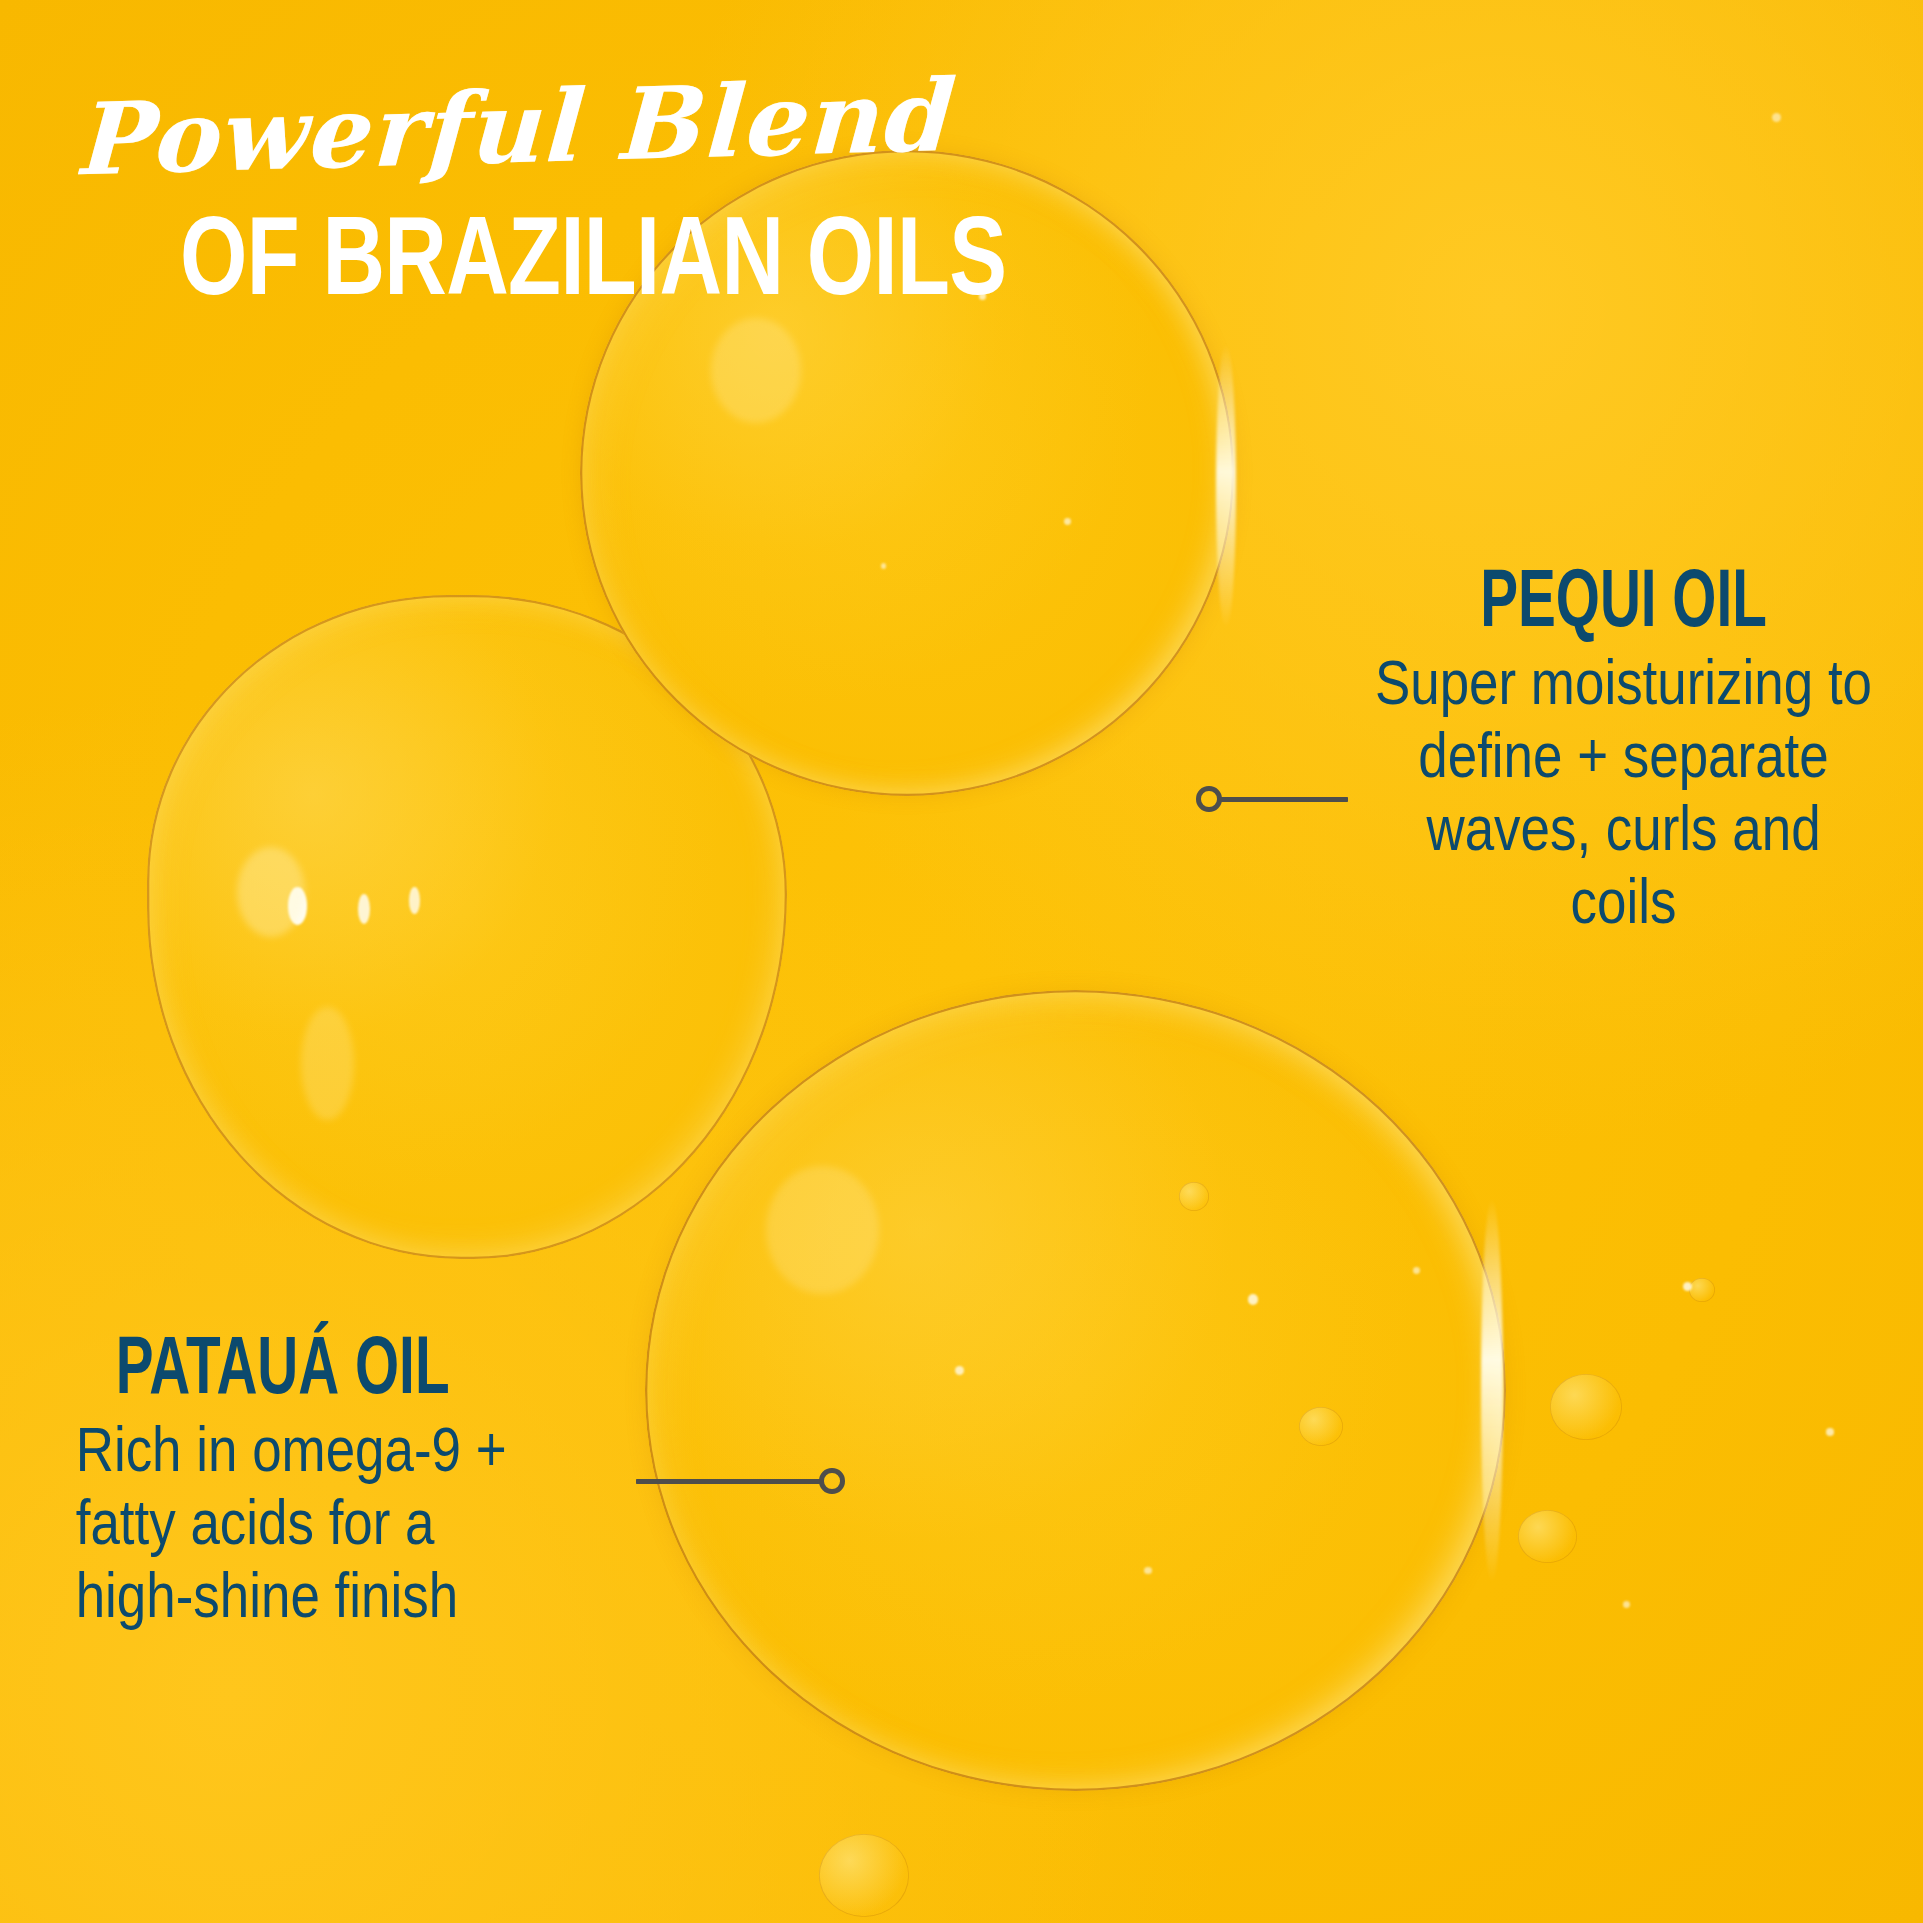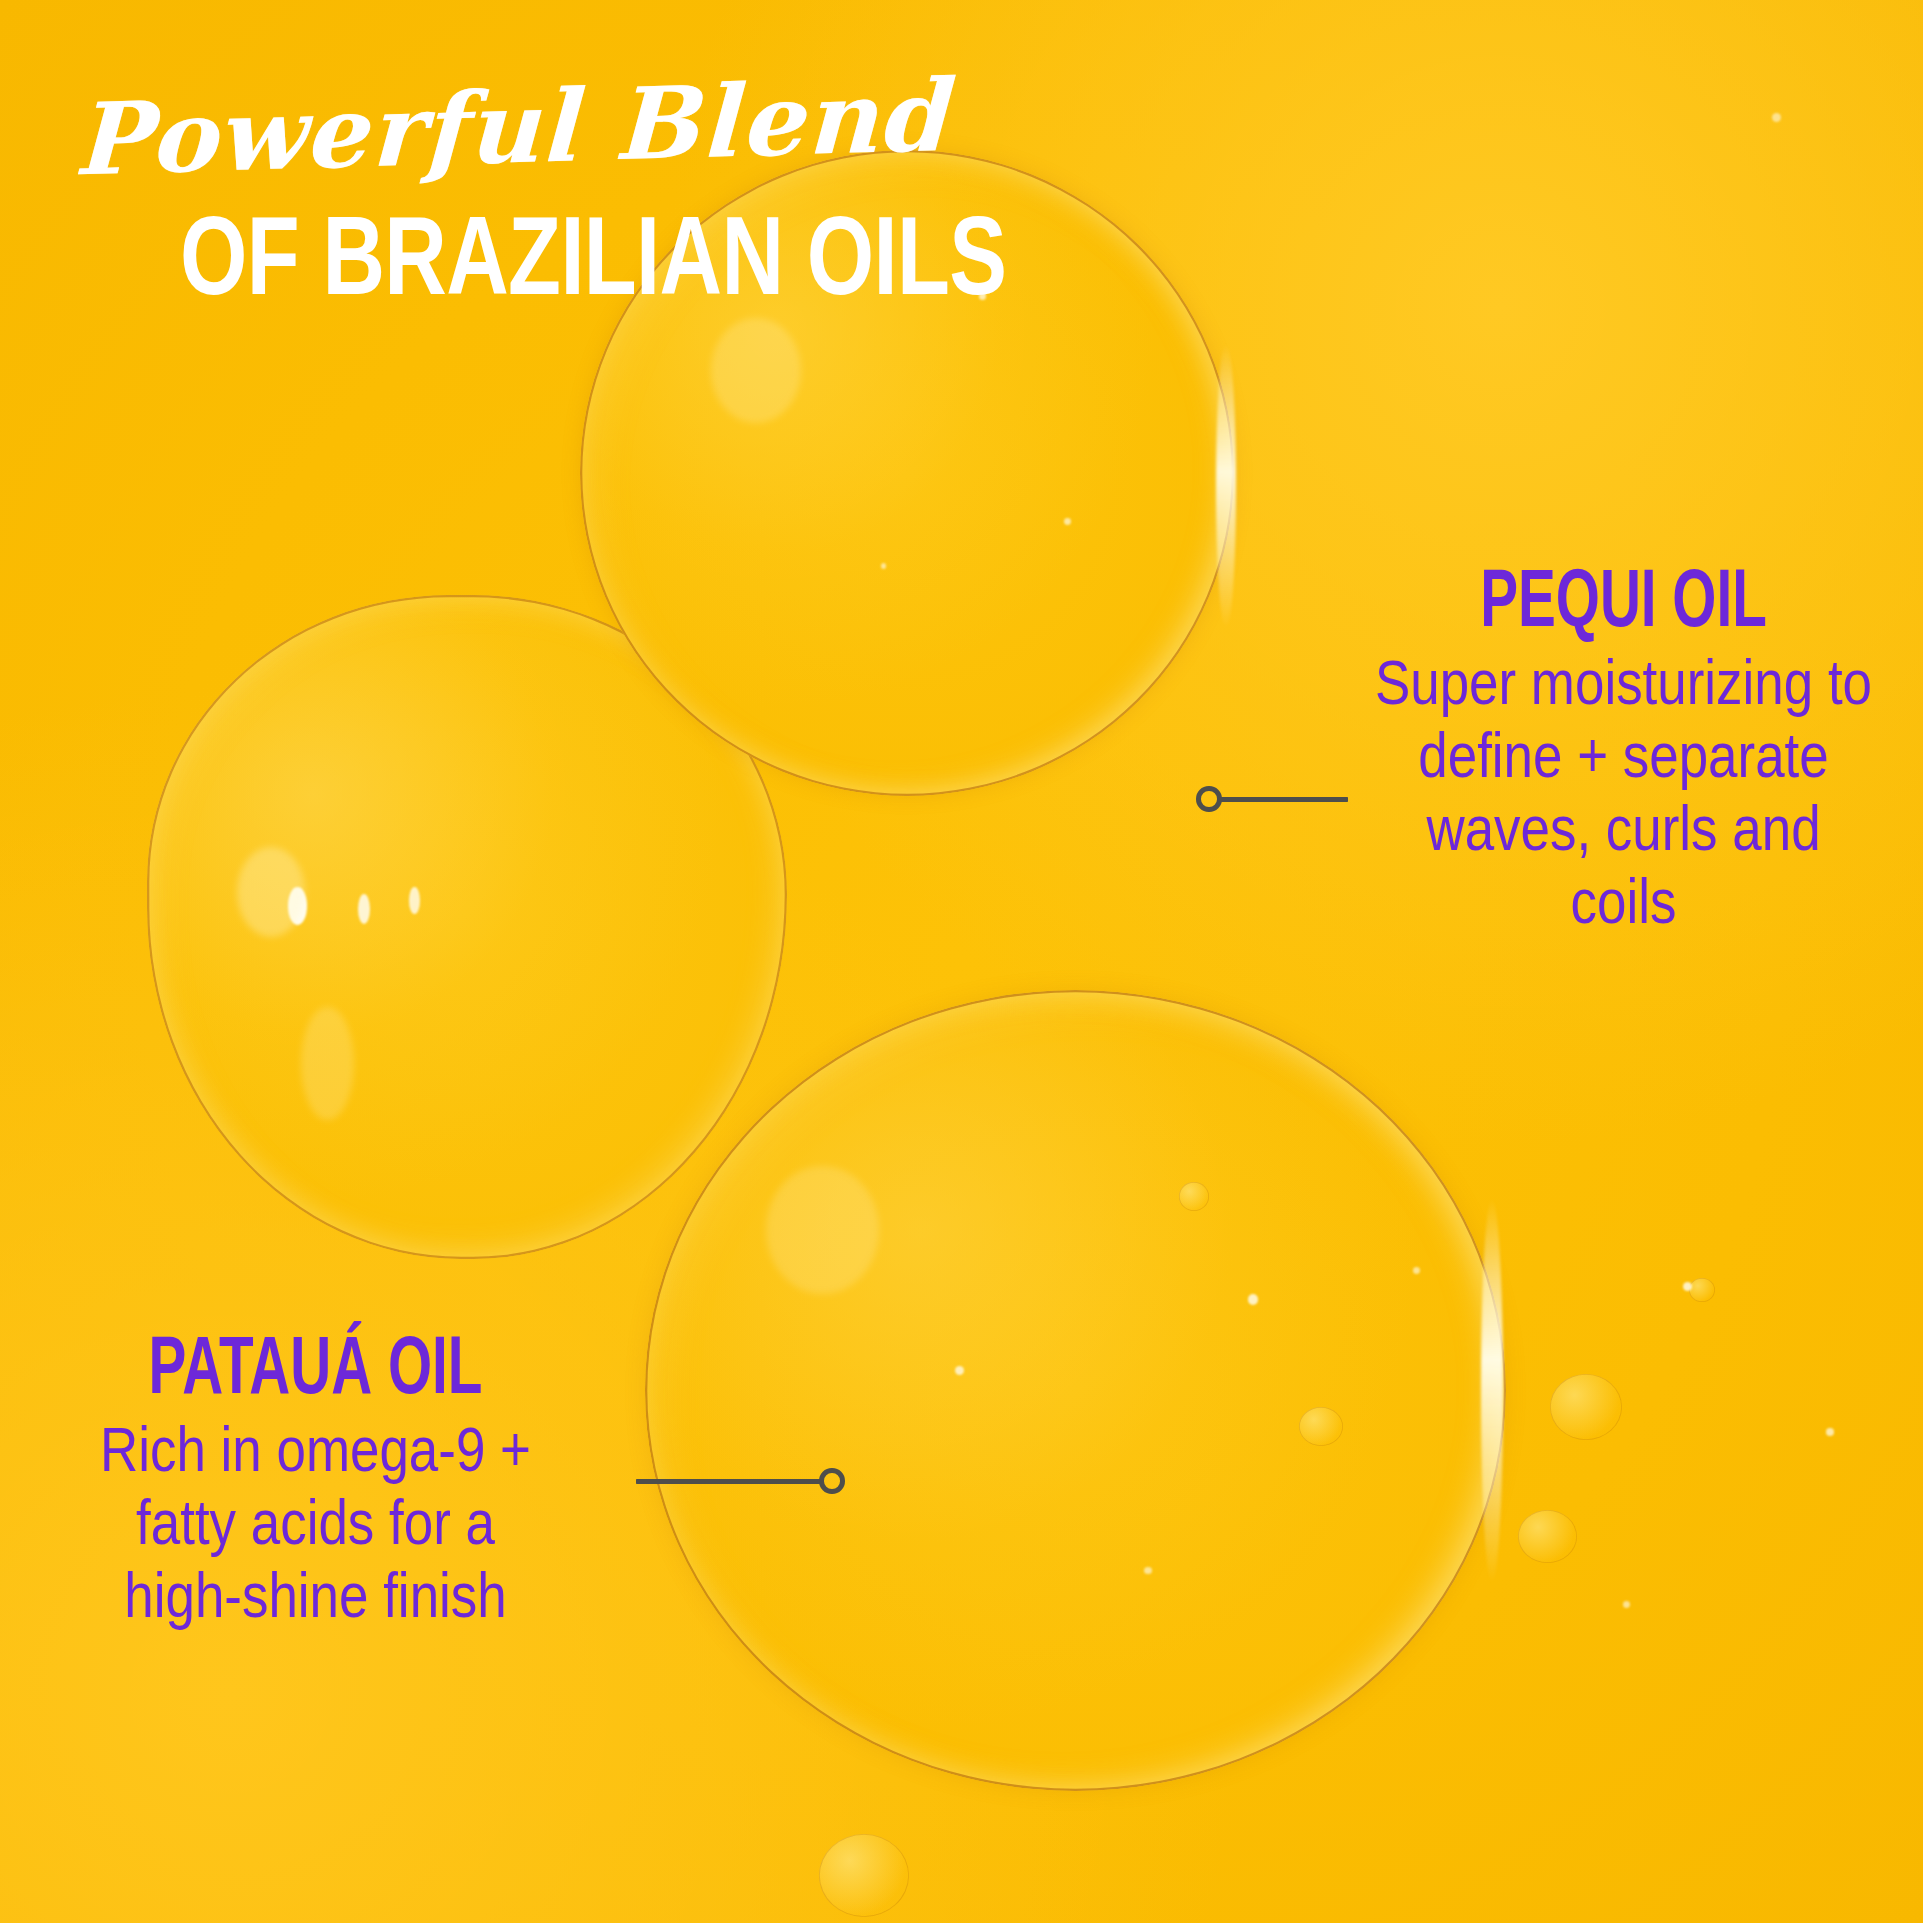--- a/index.html
+++ b/index.html
@@ -103,21 +103,21 @@
     font-weight:700;
     font-size:111px;
     line-height:1;
     letter-spacing:-0.8px;
     transform:scaleX(.78);
     transform-origin:left top;
     white-space:nowrap;
   }
 
   
-  .callout{position:absolute;color:#6d28d9;}
+  .callout{position:absolute;color:#0c4a6e;}
   .callout h3{
     margin:0;
     font-family:"Liberation Sans Narrow","Liberation Sans", sans-serif;
     font-weight:700;
     font-size:81px;
     line-height:1.05;
     letter-spacing:0px;
     transform:scaleX(.70);
     white-space:nowrap;
   }
@@ -128,21 +128,21 @@
     font-size:63px;
     line-height:1.16;
     letter-spacing:0px;
     transform:scaleX(.84);
   }
 
   .callout-right{left:1323px;top:556px;width:601px;text-align:center;}
   .callout-right h3{transform-origin:center;}
   .callout-right p{transform-origin:center;margin-top:4.5px;}
 
-  .callout-left{left:30px;top:1323px;width:571px;text-align:center;}
+  .callout-left{left:30px;top:1323px;width:571px;text-align:left;}
   .callout-left h3{transform-origin:center;}
   .callout-left p{transform-origin:center;margin-top:4.5px;}
 
   
   .leader{position:absolute;}
   .leader .bar{position:absolute;height:5.3px;background:#4E4E4C;border-radius:0.8px;}
   .leader .dot{
     position:absolute;width:25.6px;height:25.6px;border-radius:50%;
     border:5.3px solid #4E4E4C;box-sizing:border-box;background:transparent;
   }

